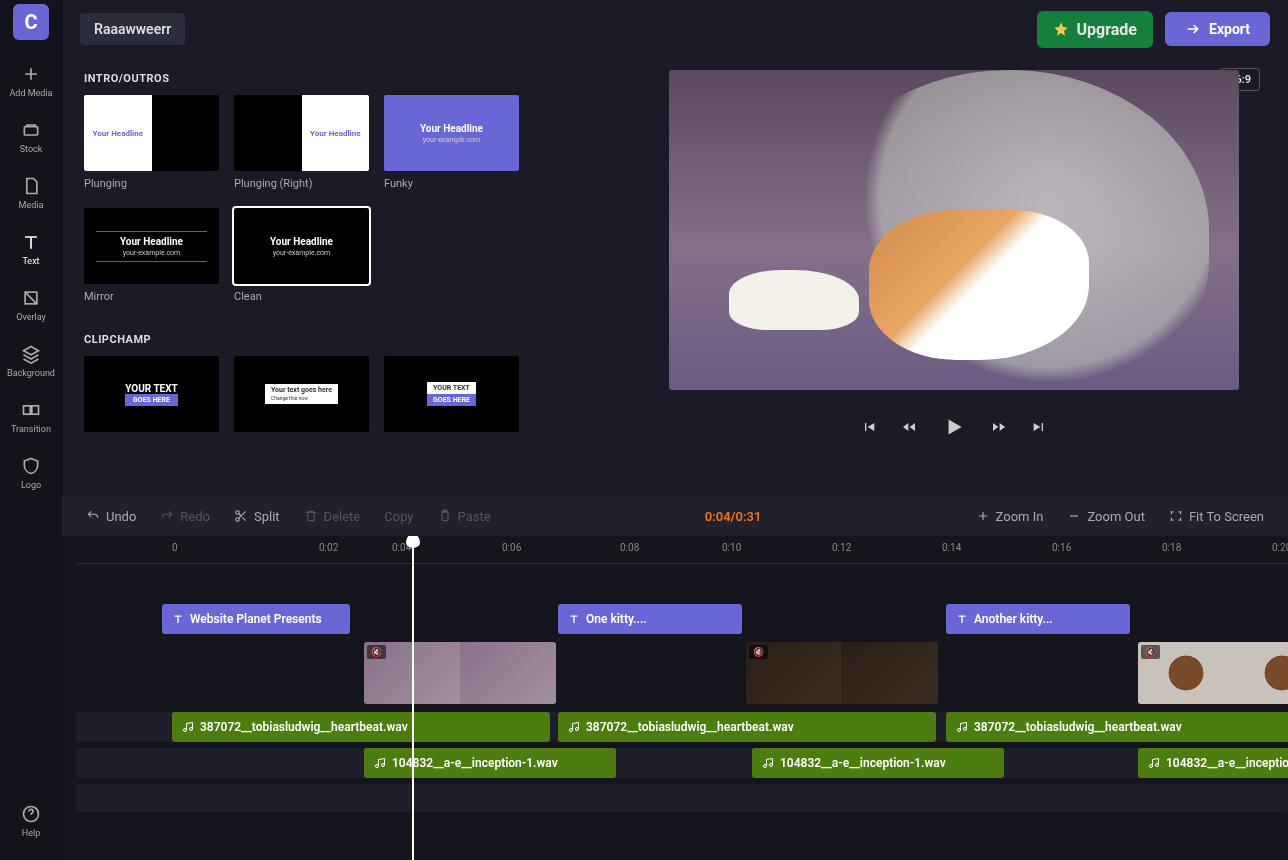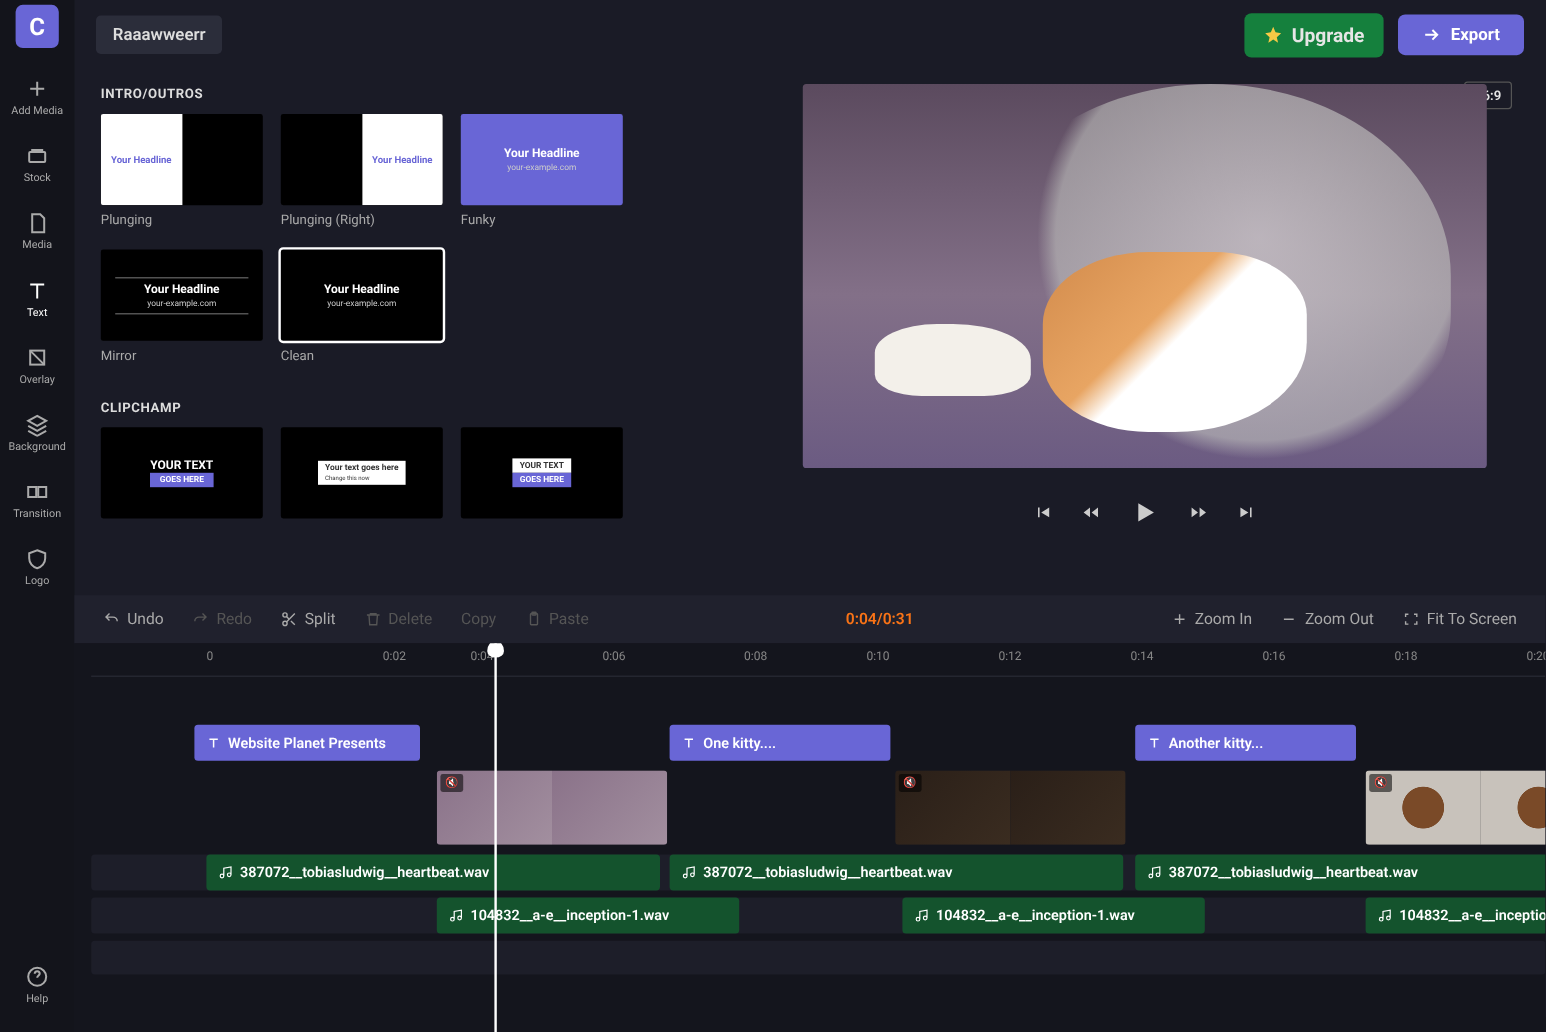--- a/index.html
+++ b/index.html
@@ -60,21 +60,21 @@
 .ruler .tick { position: absolute; top: 6px; font-size: 10px; color: #888; }
 .tracks { position: relative; padding: 40px 0 10px 0; }
 .track-row { height: 36px; margin-bottom: 4px; background: #1d1e29; border-radius: 3px; position: relative; margin-left: 80px; margin-right: 10px; }
 .text-clip { position: absolute; top: 0; height: 30px; background: #6966d6; border-radius: 3px; display: flex; align-items: center; gap: 6px; padding: 0 10px; color: #fff; font-size: 12px; font-weight: 600; }
 .text-clip svg { width: 12px; height: 12px; }
 .video-clip { position: absolute; top: 0; height: 62px; display: flex; border-radius: 3px; overflow: hidden; }
 .video-clip .frame { width: 96px; height: 62px; background: linear-gradient(135deg, #8a7289, #a28f9f); position: relative; }
 .video-clip .frame.dark { background: linear-gradient(135deg, #2a1f18, #3a2c20); }
 .video-clip .frame.food { background: radial-gradient(circle, #7a4a28 30%, #c8c2bb 31%); }
 .mute-ico { position: absolute; top: 3px; left: 3px; background: rgba(0,0,0,0.55); padding: 2px 4px; border-radius: 2px; font-size: 9px; color: #fff; }
-.audio-clip { position: absolute; top: 0; height: 30px; background: #14532d; border-radius: 3px; display: flex; align-items: center; gap: 6px; padding: 0 10px; color: #fff; font-size: 12px; font-weight: 600; }
+.audio-clip { position: absolute; top: 0; height: 30px; background: #4d7c0f; border-radius: 3px; display: flex; align-items: center; gap: 6px; padding: 0 10px; color: #fff; font-size: 12px; font-weight: 600; }
 .playhead { position: absolute; top: 0; bottom: 0; width: 2px; background: #fff; left: 350px; z-index: 10; }
 .playhead::before { content: ""; position: absolute; top: -2px; left: -6px; width: 14px; height: 14px; background: #fff; border-radius: 50% 50% 50% 50% / 60% 60% 40% 40%; }
 </style>
 </head>
 <body>
 
 <div class="sidebar">
   <div class="logo">C</div>
   <div class="side-item">
     <svg viewBox="0 0 24 24" stroke="currentColor" fill="none" stroke-width="2">

